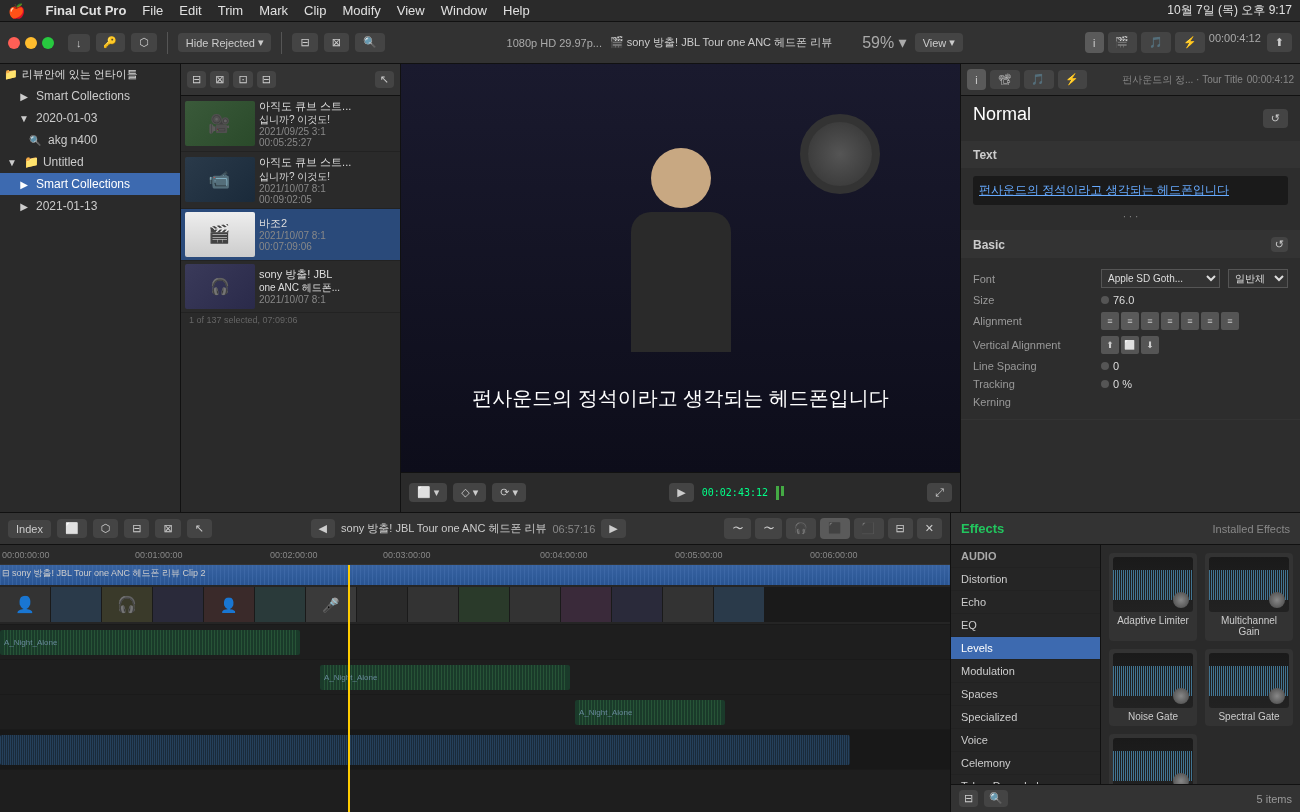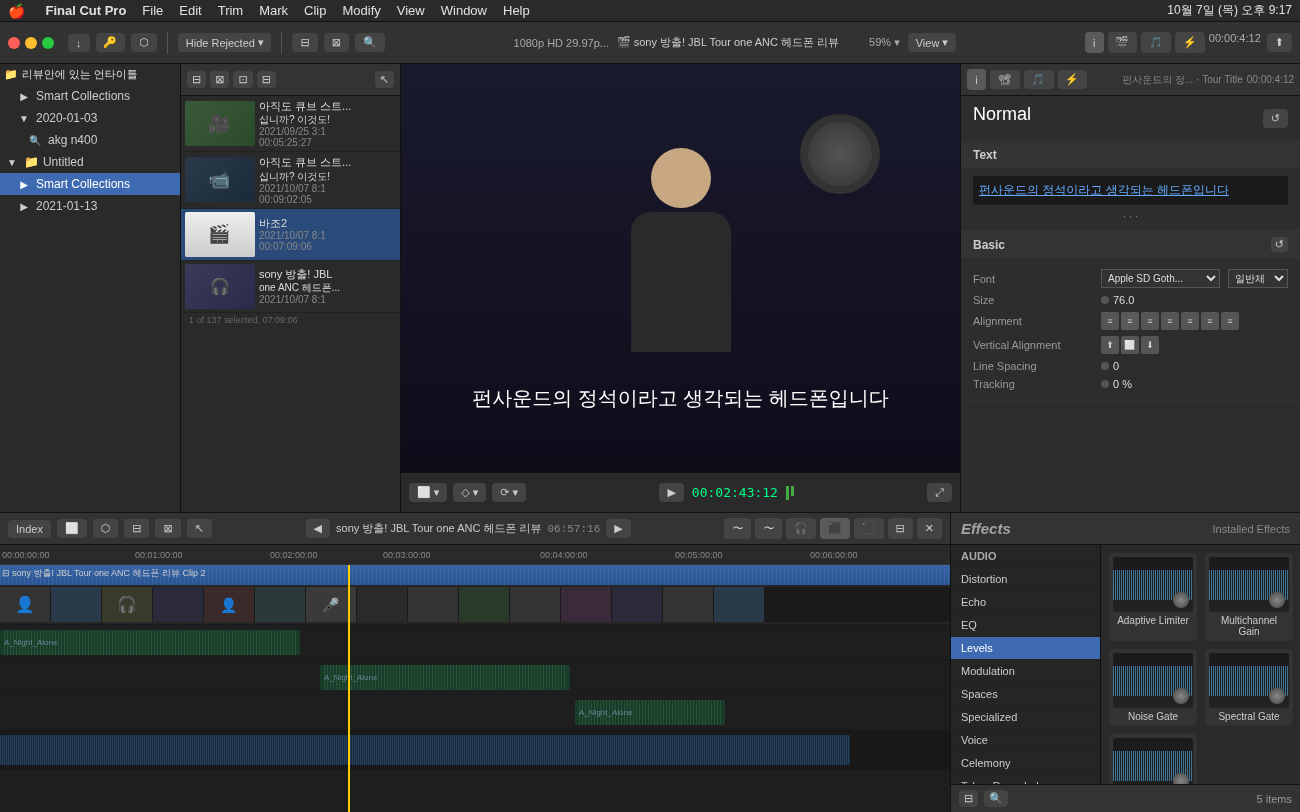--- a/index.html
+++ b/index.html
@@ -13,21 +13,21 @@
     .menubar-right { margin-left: auto; display: flex; align-items: center; gap: 8px; font-size: 12px; color: #e0e0e0; }
 
     
     #main { display: flex; flex-direction: column; height: 790px; }
 
     
     #toolbar { height: 42px; background: #323232; display: flex; align-items: center; padding: 0 8px; gap: 6px; border-bottom: 1px solid #111; }
     .toolbar-btn { background: #444; border: none; color: #ccc; border-radius: 4px; padding: 3px 8px; font-size: 11px; cursor: pointer; display: flex; align-items: center; gap: 3px; }
     .toolbar-separator { width: 1px; height: 22px; background: #555; margin: 0 4px; }
     .toolbar-center { flex: 1; display: flex; align-items: center; justify-content: center; gap: 8px; }
-    .time-display { color: #00ff88; font-size: 13px; font-family: monospace; }
+    .time-display { color: #00ff88; font-size: 10px; font-family: monospace; }
 
     
     #content { display: flex; flex: 1; overflow: hidden; }
 
     
     #sidebar { width: 181px; background: #2a2a2a; border-right: 1px solid #111; overflow-y: auto; flex-shrink: 0; }
     .sidebar-item { display: flex; align-items: center; padding: 3px 8px; gap: 4px; cursor: pointer; font-size: 12px; color: #ccc; }
     .sidebar-item.active { background: #3d6ab0; color: #fff; }
     .sidebar-item .icon { width: 16px; height: 16px; display: flex; align-items: center; justify-content: center; font-size: 10px; flex-shrink: 0; }
     .sidebar-group-header { display: flex; align-items: center; padding: 3px 4px 3px 4px; gap: 4px; font-size: 11px; color: #999; cursor: pointer; }
@@ -126,21 +126,21 @@
     <button class="toolbar-btn">
       <span>Hide Rejected</span> ▾
     </button>
     <div class="toolbar-separator"></div>
     <button class="toolbar-btn">⊟</button>
     <button class="toolbar-btn">⊠</button>
     <button class="toolbar-btn">🔍</button>
     <div class="toolbar-center">
       <span style="font-size:11px;color:#aaa;">1080p HD 29.97p...</span>
       <span style="font-size:11px;color:#ccc;">🎬 <span>sony 방출! JBL Tour one ANC 헤드폰 리뷰</span></span>
-      <span style="font-size:11px;color:#aaa;margin-left:22px;"><span>59%</span> ▾</span>
+      <span style="font-size:16px;color:#aaa;margin-left:22px;"><span>59%</span> ▾</span>
       <button class="toolbar-btn"><span>View</span> ▾</button>
     </div>
 
     <div style="display:flex;gap:4px;margin-left:auto;">
       <button class="toolbar-btn" style="background:#5a5a5a;">ℹ</button>
       <button class="toolbar-btn">🎬</button>
       <button class="toolbar-btn">🎵</button>
       <button class="toolbar-btn">⚡</button>
       <span style="font-size:11px;color:#aaa;">00:00:4:12</span>
     </div>
@@ -347,41 +347,44 @@
             <span style="color:#ddd;font-size:11px;">0</span>
           </div>
         </div>
         <div class="inspector-row">
           <span class="inspector-label">Tracking</span>
           <div style="flex:1;display:flex;align-items:center;gap:4px;">
             <div style="width:8px;height:8px;border-radius:50%;background:#555;"></div>
             <span style="color:#ddd;font-size:11px;">0 %</span>
           </div>
         </div>
+        <div class="inspector-row">
+          <span class="inspector-label">Kerning</span>
+        </div>
       </div>
     </div>
 
   </div>
 
   <div id="timeline-container">
     <div style="display:flex;height:100%;">
 
       <div style="flex:1;display:flex;flex-direction:column;overflow:hidden;">
 
         <div id="timeline-toolbar">
           <button class="toolbar-btn">Index</button>
           <button class="toolbar-btn">⬜</button>
           <button class="toolbar-btn">⬡</button>
           <button class="toolbar-btn">⊟</button>
           <button class="toolbar-btn">⊠</button>
           <button class="toolbar-btn">↖</button>
           <div style="flex:1;display:flex;align-items:center;justify-content:center;gap:6px;">
             <button class="toolbar-btn">◀</button>
             <span style="font-size:11px;color:#ccc;">sony 방출! JBL Tour one ANC 헤드폰 리뷰</span>
-            <span style="font-size:11px;color:#888;font-family:Liberation Mono, monospace;">06:57:16</span>
+            <span style="font-size:11px;color:#888;">06:57:16</span>
             <button class="toolbar-btn">▶</button>
           </div>
 
           <div style="display:flex;gap:4px;">
             <button class="toolbar-btn">〜</button>
             <button class="toolbar-btn">〜</button>
             <button class="toolbar-btn">🎧</button>
             <button class="toolbar-btn" style="background:#5a5a5a;">⬛</button>
             <button class="toolbar-btn">⬛</button>
             <button class="toolbar-btn">⊟</button>
@@ -462,21 +465,21 @@
               <div style="position:absolute;left:0;right:100px;height:30px;top:5px;background:#1a2a3a;border-radius:2px;overflow:hidden;">
                 <div style="width:100%;height:100%;background:repeating-linear-gradient(90deg,#2a4a6a 0px,#2a4a6a 1px,transparent 1px,transparent 2px);opacity:0.7;"></div>
               </div>
             </div>
           </div>
         </div>
       </div>
 
       <div id="effects-panel">
         <div id="effects-header">
-          <span style="font-size:15px;color:#a3a3a3;font-weight:600;font-style:italic;">Effects</span>
+          <span style="font-size:13px;color:#22c55e;font-weight:600;">Effects</span>
           <span style="font-size:11px;color:#888;">Installed Effects</span>
         </div>
         <div id="effects-split">
           <div id="effects-list">
             <div class="effects-category" style="font-weight:700;color:#aaa;">AUDIO</div>
             <div class="effects-category">Distortion</div>
             <div class="effects-category">Echo</div>
             <div class="effects-category">EQ</div>
             <div class="effects-category active">Levels</div>
             <div class="effects-category">Modulation</div>

